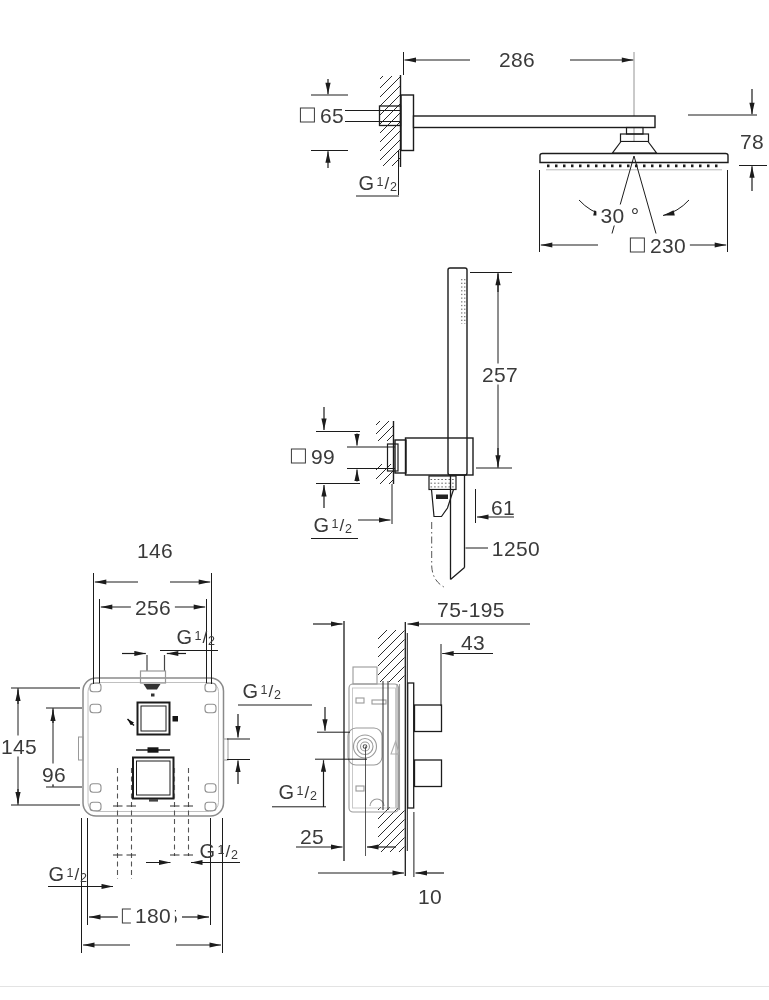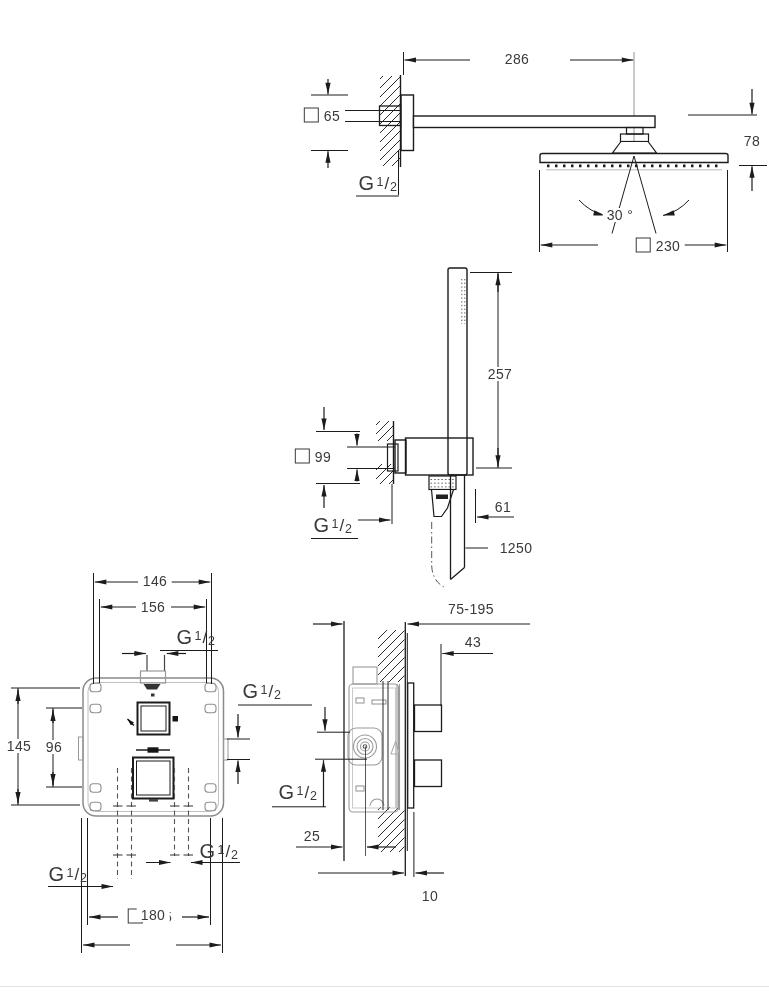--- a/index.html
+++ b/index.html
@@ -1,19 +1,19 @@
 <!DOCTYPE html>
 <html><head>
 <meta charset="utf-8">
 <style>
   html,body{margin:0;padding:0;background:#fff;}
   #stage{position:relative;width:769px;height:1000px;background:#fff;overflow:hidden;
          font-family:"Liberation Sans", sans-serif;}
   #art{position:absolute;left:0;top:0;}
-  .lbl{position:absolute;transform:translate(-50%,-50%);font-size:14px;color:#3a3a3a;
+  .lbl{position:absolute;transform:translate(-50%,-50%);font-size:21px;color:#3a3a3a;
        white-space:nowrap;letter-spacing:.4px;line-height:1;display:flex;align-items:center;}
   .onln{background:#fff;padding:0 4px;}
   .sq{width:13px;height:13px;border:1.7px solid #3a3a3a;display:inline-block;margin-right:5px;background:#fff;}
   .gt{font-size:20px;}
   .gt sup{font-size:12.5px;margin-left:2px;transform:translateY(-1px);}
   .gt .sl{font-size:17px;margin:0 0.5px;}
   .gt sub{font-size:12.5px;transform:translateY(4px);}
 </style>
 </head>
 <body>
@@ -220,24 +220,24 @@
     </div>
 
 <div class="lbl onln" style="left:500px;top:374px">257</div>
 <div class="lbl" style="left:313px;top:456px">
       <span class="sq"></span>
       <span>99</span>
     </div>
 <div class="lbl" style="left:503px;top:507px">61</div>
 <div class="lbl" style="left:516px;top:548px">1250</div>
 
-<div class="lbl onln" style="left:155px;top:581px">146</div>
-<div class="lbl onln" style="left:153px;top:607px">156</div>
+<div class="lbl onln" style="left:155px;top:550px">146</div>
+<div class="lbl onln" style="left:153px;top:607px">256</div>
 <div class="lbl onln" style="left:19px;top:746px">145</div>
-<div class="lbl onln" style="left:54px;top:747px">96</div>
+<div class="lbl onln" style="left:54px;top:774px">96</div>
 <div class="lbl onln" style="left:150px;top:916px">
       <span class="sq"></span>
       <span>185</span>
     </div>
 <div class="lbl onln" style="left:153px;top:915px">180</div>
 
 <div class="lbl" style="left:471px;top:609px">75-195</div>
 <div class="lbl" style="left:473px;top:642px">43</div>
 <div class="lbl" style="left:312px;top:836px">25</div>
 <div class="lbl" style="left:430px;top:896px">10</div>

